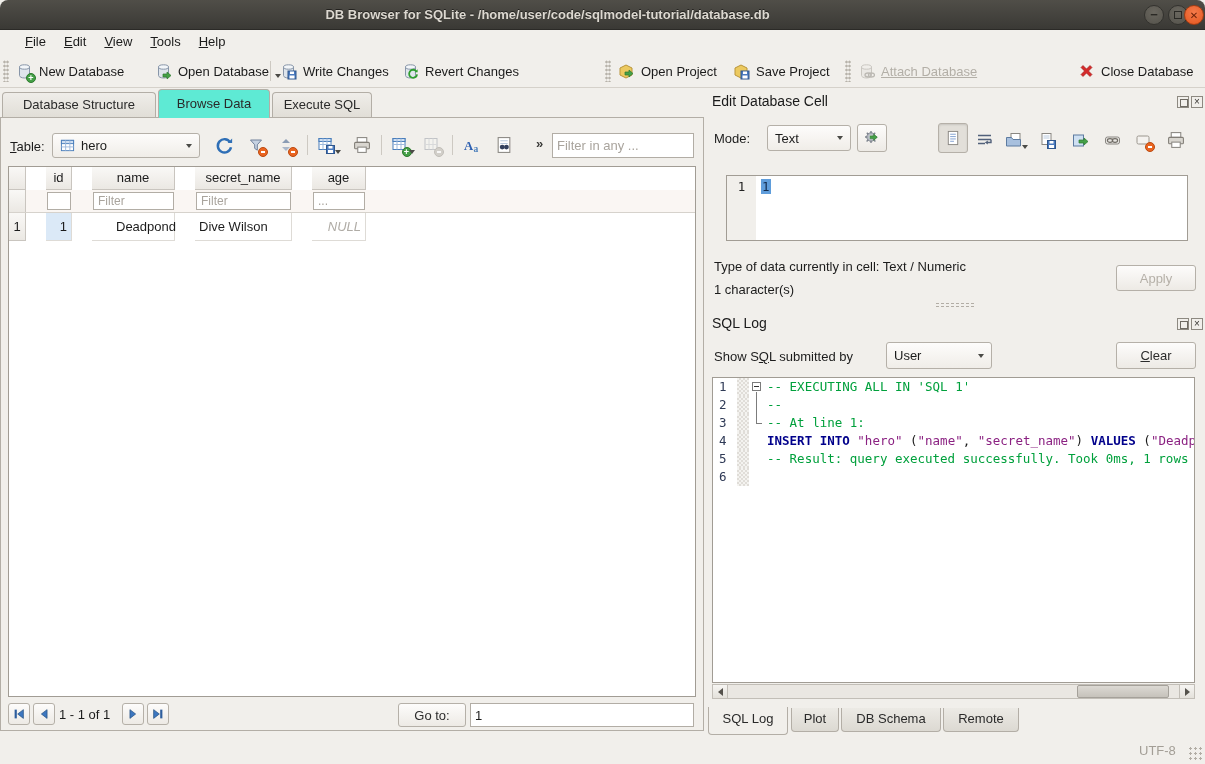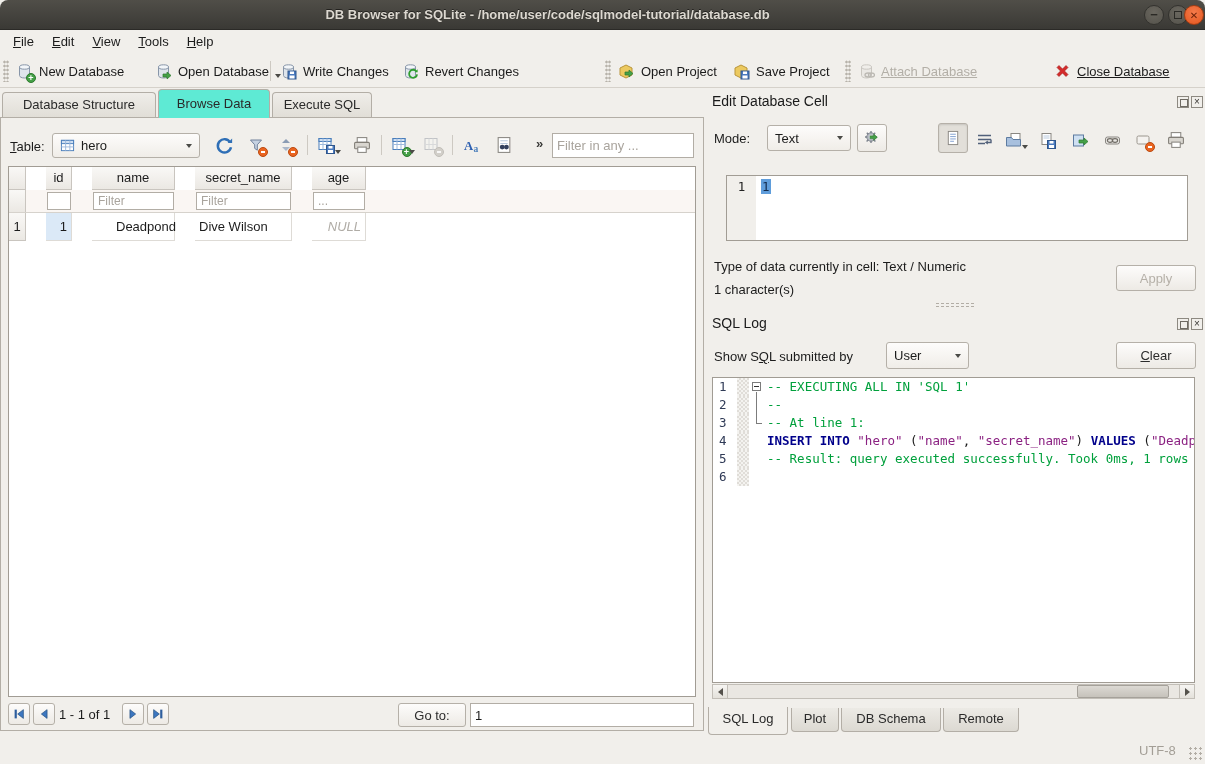--- a/index.html
+++ b/index.html
@@ -29,21 +29,21 @@
   .winbtn {
     position:absolute; top:5px; width:20px; height:20px; border-radius:50%;
     background: radial-gradient(circle at 50% 35%, #6a675f, #54524b);
     border:1px solid #33322e;
     color:#2a2925; text-align:center; line-height:18px; font-size:13px; font-weight:bold;
   }
   .winbtn.close { background: radial-gradient(circle at 50% 35%, #f47a4a, #e4571f); border-color:#a33c12; color:#6b2208; }
   .winbtn .sq { display:inline-block; width:8px; height:8px; border:1.5px solid #2a2925; margin-top:5px; }
 
   
-  .menubar { left:0; top:30px; width:1205px; height:23px; background:#f1efeb; display:flex; align-items:center; padding-left:4px; }
+  .menubar { left:0; top:30px; width:1205px; height:23px; background:#f1efeb; display:flex; align-items:center; padding-left:16px; }
   .menu-item { padding:2px 9px; cursor:default; }
   .mn { text-decoration: underline; }
 
   
   .toolbar { left:0; top:53px; width:1205px; height:35px; background:#f1efeb; border-bottom:1px solid #d5d1ca; }
   .tool-item { position:absolute; top:61px; height:20px; display:flex; align-items:center; gap:6px; white-space:nowrap; }
   .tool-item.disabled { color:#b3afa7; }
   .vdots { position:absolute; top:60px; width:6px; height:22px;
     background-image: radial-gradient(#b7b2aa 1px, transparent 1.2px);
     background-size: 3px 4px; }
@@ -239,21 +239,21 @@
     <svg width="17" height="17" viewBox="0 0 17 17">
         <path d="M3.5 4v8.5c0 1.4 2.2 2.5 5 2.5s5-1.1 5-2.5V4" fill="#e3e1dd" stroke="#9a968e"></path>
         <ellipse cx="8.5" cy="4" rx="5" ry="2.2" fill="#efedea" stroke="#9a968e"></ellipse>
         <ellipse cx="10" cy="12" rx="3" ry="2" fill="none" stroke="#7c7870" stroke-width="1.3"></ellipse>
         <ellipse cx="13.5" cy="12" rx="3" ry="2" fill="none" stroke="#7c7870" stroke-width="1.3"></ellipse>
       </svg>
   </span>
   <span>Attach Database</span>
 </div>
 
-<div class="tool-item" style="left:1054px;text-decoration:underline;">
+<div class="tool-item" style="left:1078px;">
   <span class="icon16">
     <svg width="17" height="17" viewBox="0 0 17 17">
         <path d="M3 4.5L5 2.5 8.5 6 12 2.5 14 4.5 10.5 8 14 11.5 12 13.5 8.5 10 5 13.5 3 11.5 6.5 8z" fill="#d42a2a" stroke="#9e1717" stroke-width="0.6"></path>
       </svg>
   </span>
   <span>Close Database</span>
 </div>
 
 <div class="tab inactive" style="left:2px; width:154px;"><span>Database Structure</span></div>
 <div class="tab active" style="left:158px; width:112px;"><span>Browse Data</span></div>
@@ -504,21 +504,21 @@
     <span>Apply</span>
   </div>
 
 <div class="dots-h" style="left:935px; top:302px;"></div>
 
 <div class="abs dock-title" style="left:712px; top:315px;">SQL Log</div>
 <div class="dock-btn dock-float" style="left:1177px; top:318px;"></div>
 <div class="dock-btn dock-close" style="left:1191px; top:318px;">×</div>
 
 <div class="abs" style="left:714px; top:349px;"><span>Show S</span><span class="mn">Q</span><span>L submitted by</span></div>
-<div class="abs select" style="left:886px; top:342px; width:83px; height:27px;">
+<div class="abs select" style="left:886px; top:342px; width:106px; height:27px;">
   <span>User</span>
   <span class="caret-down"></span>
 </div>
 <div class="abs btn" style="left:1116px; top:342px; width:80px; height:27px;">
     <span><span class="mn">C</span><span>lear</span></span>
   </div>
 
 <div class="abs logbox">
   <div id="log-lines">
       <div class="log-line"><span class="log-ln">1</span><span class="log-hatch"></span><span class="log-fold"><i class="vbelow"></i><i class="fbox"></i></span><span class="log-code"><span style="color: rgb(0, 160, 60);">-- EXECUTING ALL IN 'SQL 1'</span></span></div>

